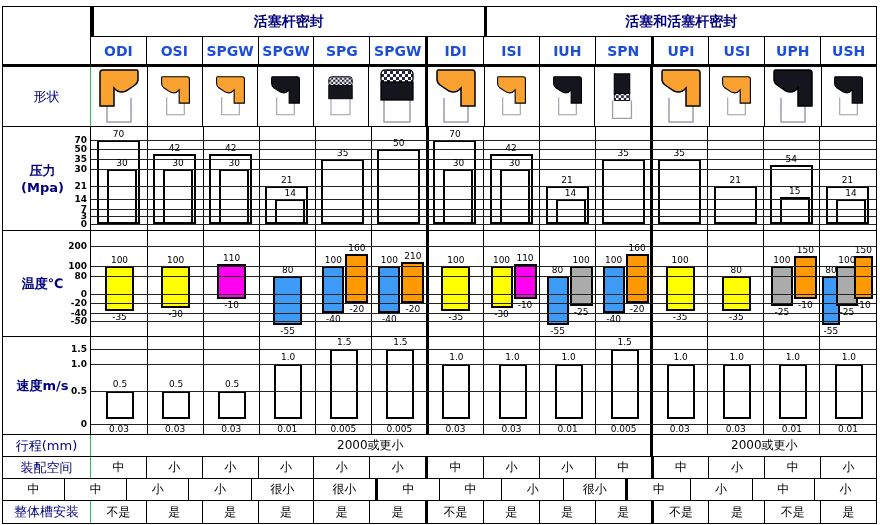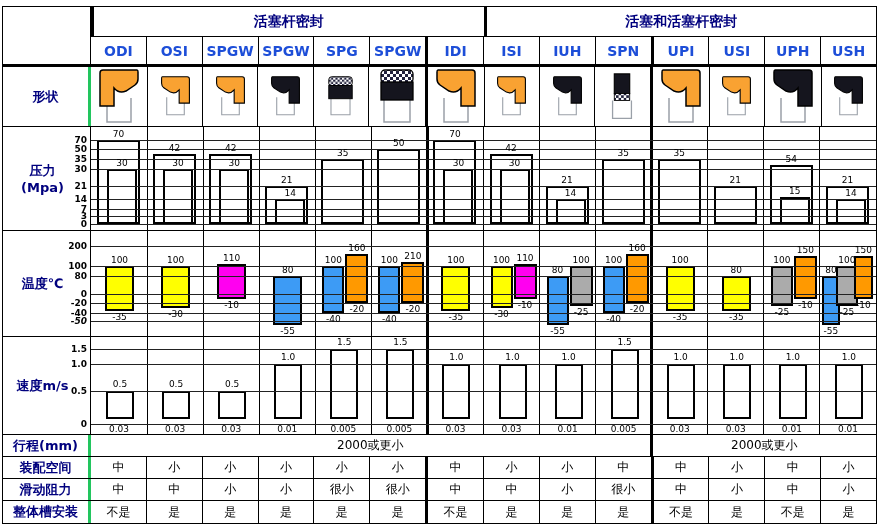--- a/index.html
+++ b/index.html
@@ -18,22 +18,22 @@
   .gcell.first { border-left:none; }
   .crow2 { display:flex; flex:1; }
   .hcell { flex:1 1 0; display:flex; align-items:center; justify-content:center;
            font-weight:bold; font-size:14px; color:#1d4ed8; border-left:1px solid #000; }
   .hcell.first { border-left:none; }
   .hcell.thick { border-left-width:3px; }
 
   
   .row { display:flex; border-bottom:1px solid #000; }
   .row:last-child { border-bottom:none; }
-  .rlabel { width:88px; border-right:3px solid #22c55e; display:flex; align-items:center;
-            justify-content:center; font-weight:bold; font-size:13px; color:#00007E; text-align:center; }
+  .rlabel { width:88px; border-right:1px solid #22c55e; display:flex; align-items:center;
+            justify-content:center; font-weight:normal; font-size:13px; color:#00007E; text-align:center; }
   .rlabel2 { width:88px; border-right:1px solid #000; position:relative; display:flex;
              align-items:center; font-weight:bold; font-size:13px; color:#00007E; padding-left:8px; }
   .cells { flex:1; display:flex; }
   .cell { flex:1 1 0; border-left:1px solid #000; display:flex; align-items:center; justify-content:center; }
   .cell.first { border-left:none; }
   .cell.thick { border-left-width:3px; }
   .row.shape { height:60px; }
   .row.srow { height:22px; }
   .vcell { font-size:12px; color:#000; }
   .mcell { display:flex; align-items:center; justify-content:center; font-size:12px; color:#000; }
@@ -487,21 +487,20 @@
           <div class="cell vcell">小</div>
           <div class="cell vcell">中</div>
           <div class="cell vcell thick">中</div>
           <div class="cell vcell">小</div>
           <div class="cell vcell">中</div>
           <div class="cell vcell">小</div>
         </div>
     </div>
 
     <div class="row srow">
-      <div class="rlabel">滑动阻力</div>
       <div class="cells" id="frictionCells">
           <div class="cell vcell first">中</div>
           <div class="cell vcell">中</div>
           <div class="cell vcell">小</div>
           <div class="cell vcell">小</div>
           <div class="cell vcell">很小</div>
           <div class="cell vcell">很小</div>
           <div class="cell vcell thick">中</div>
           <div class="cell vcell">中</div>
           <div class="cell vcell">小</div>

